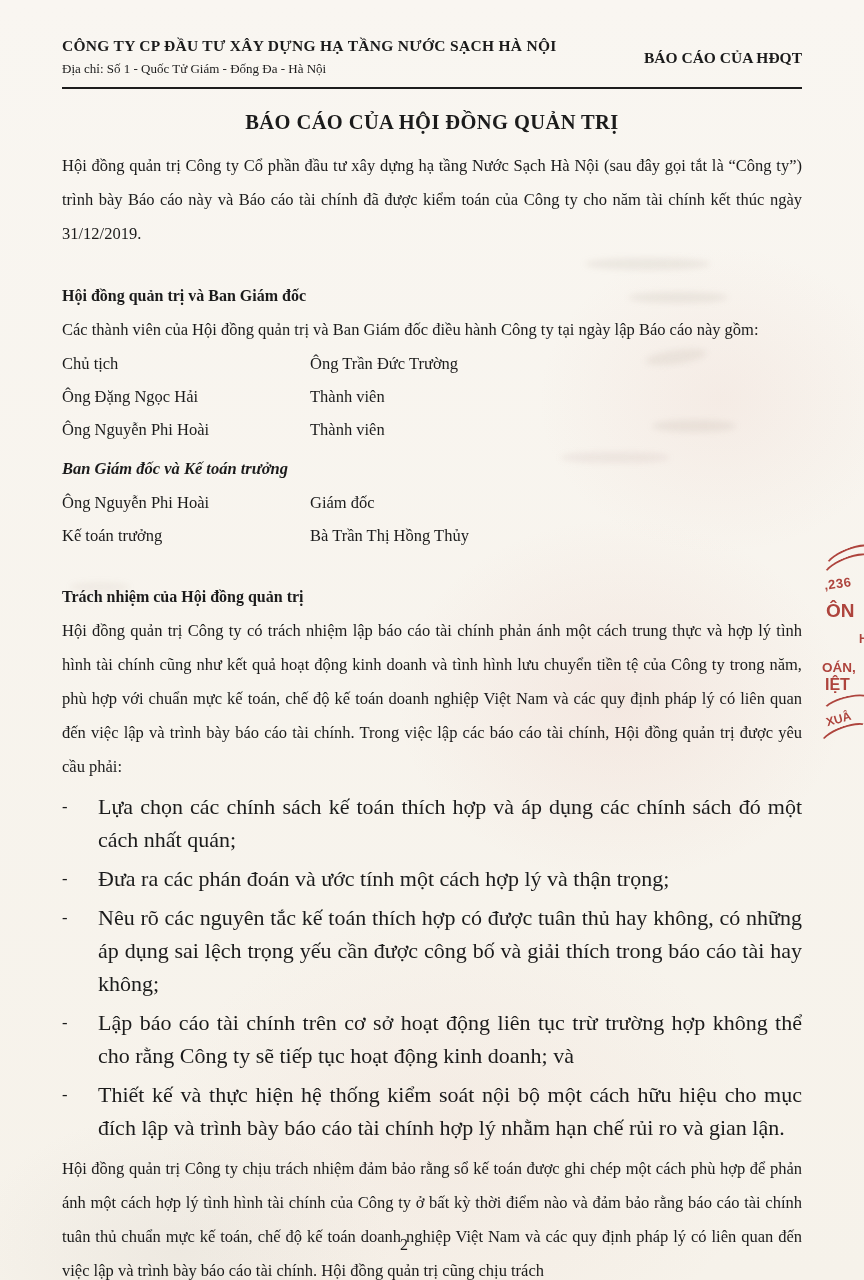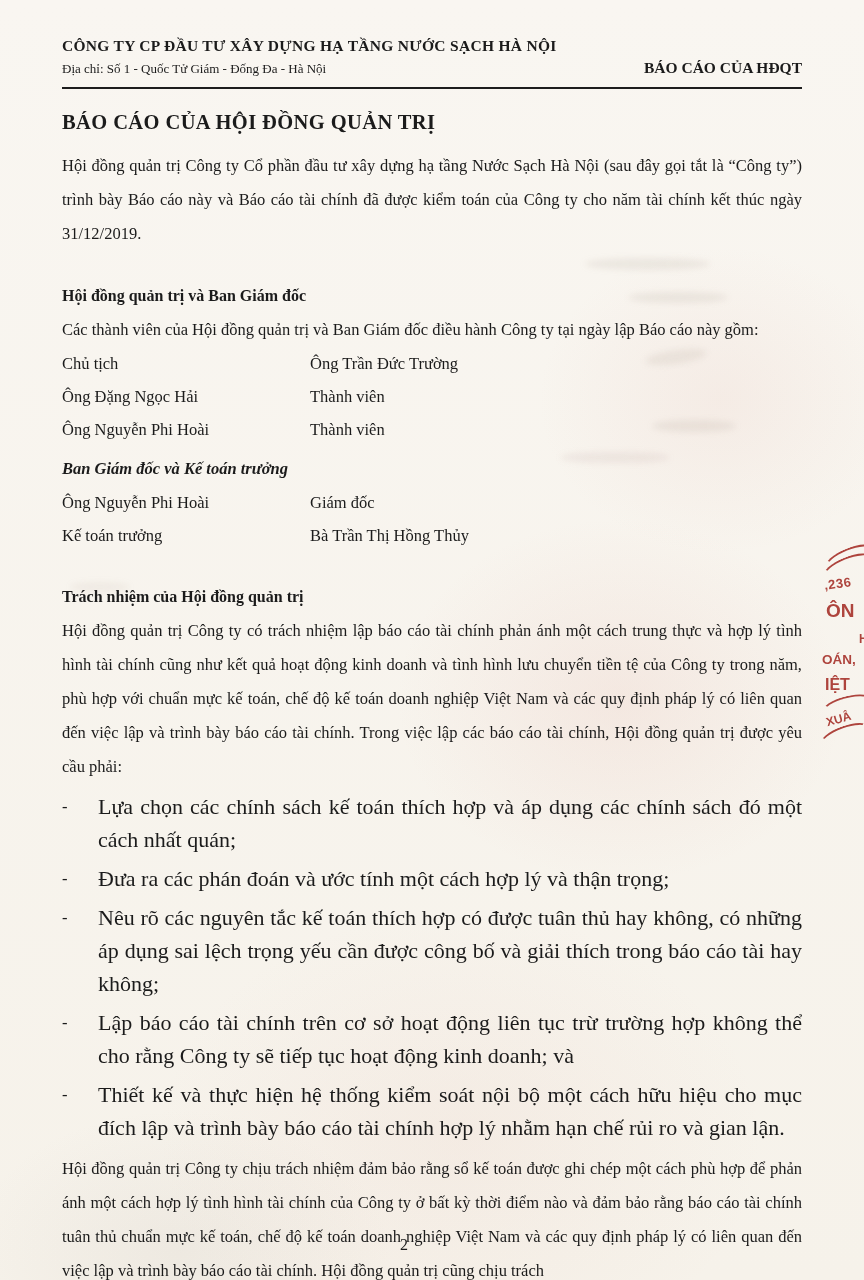--- a/index.html
+++ b/index.html
@@ -12,29 +12,29 @@
     background-image:
       radial-gradient(ellipse 320px 260px at 620px 700px, rgba(224,168,158,0.16), transparent 70%),
       radial-gradient(ellipse 260px 220px at 720px 400px, rgba(220,168,158,0.12), transparent 70%),
       radial-gradient(ellipse 420px 320px at 460px 1140px, rgba(226,182,170,0.12), transparent 72%),
       radial-gradient(ellipse 300px 200px at 180px 1250px, rgba(190,180,170,0.15), transparent 70%),
       linear-gradient(#f9f6f1, #f6f2ea);
   }
   .content { position:absolute; left:62px; right:62px; top:34px; }
 
   
-  .header { display:flex; justify-content:space-between; align-items:flex-end;
+  .header { display:flex; justify-content:space-between; align-items:center;
             border-bottom:2.5px solid #1d1d1d; padding-bottom:7px; }
   .header .company { font-weight:bold; font-size:15.5px; letter-spacing:0.3px; line-height:24px; }
   .header .address { font-size:13px; line-height:22px; }
   .header-right { text-align:right; white-space:nowrap; padding-top:1px; }
   .header-right .doc-title { font-weight:bold; font-size:15.5px; line-height:24px; }
   .header-right .doc-subtitle { font-size:15px; line-height:22px; }
 
-  .main-title { margin-top:18px; font-weight:bold; font-size:20.5px;
+  .main-title { margin-top:18px; text-align:center; font-weight:bold; font-size:20.5px;
                 letter-spacing:0.4px; line-height:30px; }
 
   .para { font-size:16.5px; line-height:34px; text-align:justify; }
   .intro { margin-top:12px; }
   .section-heading { margin-top:28px; font-weight:bold; font-size:16px; line-height:34px; }
   .sub-heading { margin-top:6px; font-weight:bold; font-style:italic; font-size:16.5px; line-height:34px; }
 
   .member-row { display:grid; grid-template-columns:248px 1fr; font-size:16.5px; line-height:33px; }
 
   .bullet { display:flex; margin-top:6px; }
@@ -48,21 +48,21 @@
   
   .stamp { position:absolute; right:0; top:540px; width:42px; height:220px;
            color:#a8362f; font-family:"Liberation Sans","DejaVu Sans",sans-serif;
            font-weight:bold; opacity:0.92; }
   .stamp .frag { position:absolute; white-space:nowrap; }
   .stamp .arc { position:absolute; width:52px; height:20px;
                 border:2.5px solid transparent; border-top-color:#a8362f; border-radius:50%; }
   .f-num  { top:36px; left:2px; font-size:13px; transform:rotate(-8deg); letter-spacing:0.5px; }
   .f-on   { top:60px; left:4px; font-size:19px; }
   .f-hnhi { top:92px; left:1px; font-size:12px;padding-left:36px; }
-  .f-oan  { top:112px; left:0px; font-size:13.5px; }
+  .f-oan  { top:120px; left:0px; font-size:13.5px; }
   .f-iet  { top:136px; left:3px; font-size:16px; }
   .f-xua  { top:172px; left:4px; font-size:12px; transform:rotate(-16deg); }
   .arc1 { top:8px;  left:2px;  transform:rotate(-22deg); }
   .arc2 { top:17px; left:0px;  transform:rotate(-22deg); }
   .arc3 { top:156px; left:0px; transform:rotate(-14deg); }
   .arc4 { top:186px; left:-3px; transform:rotate(-20deg); border-top-width:3px; }
 
   
   .ghost { position:absolute; background:rgba(145,128,118,0.12); filter:blur(3px); border-radius:50%; }
   .g1 { left:585px; top:258px; width:125px; height:12px; }

